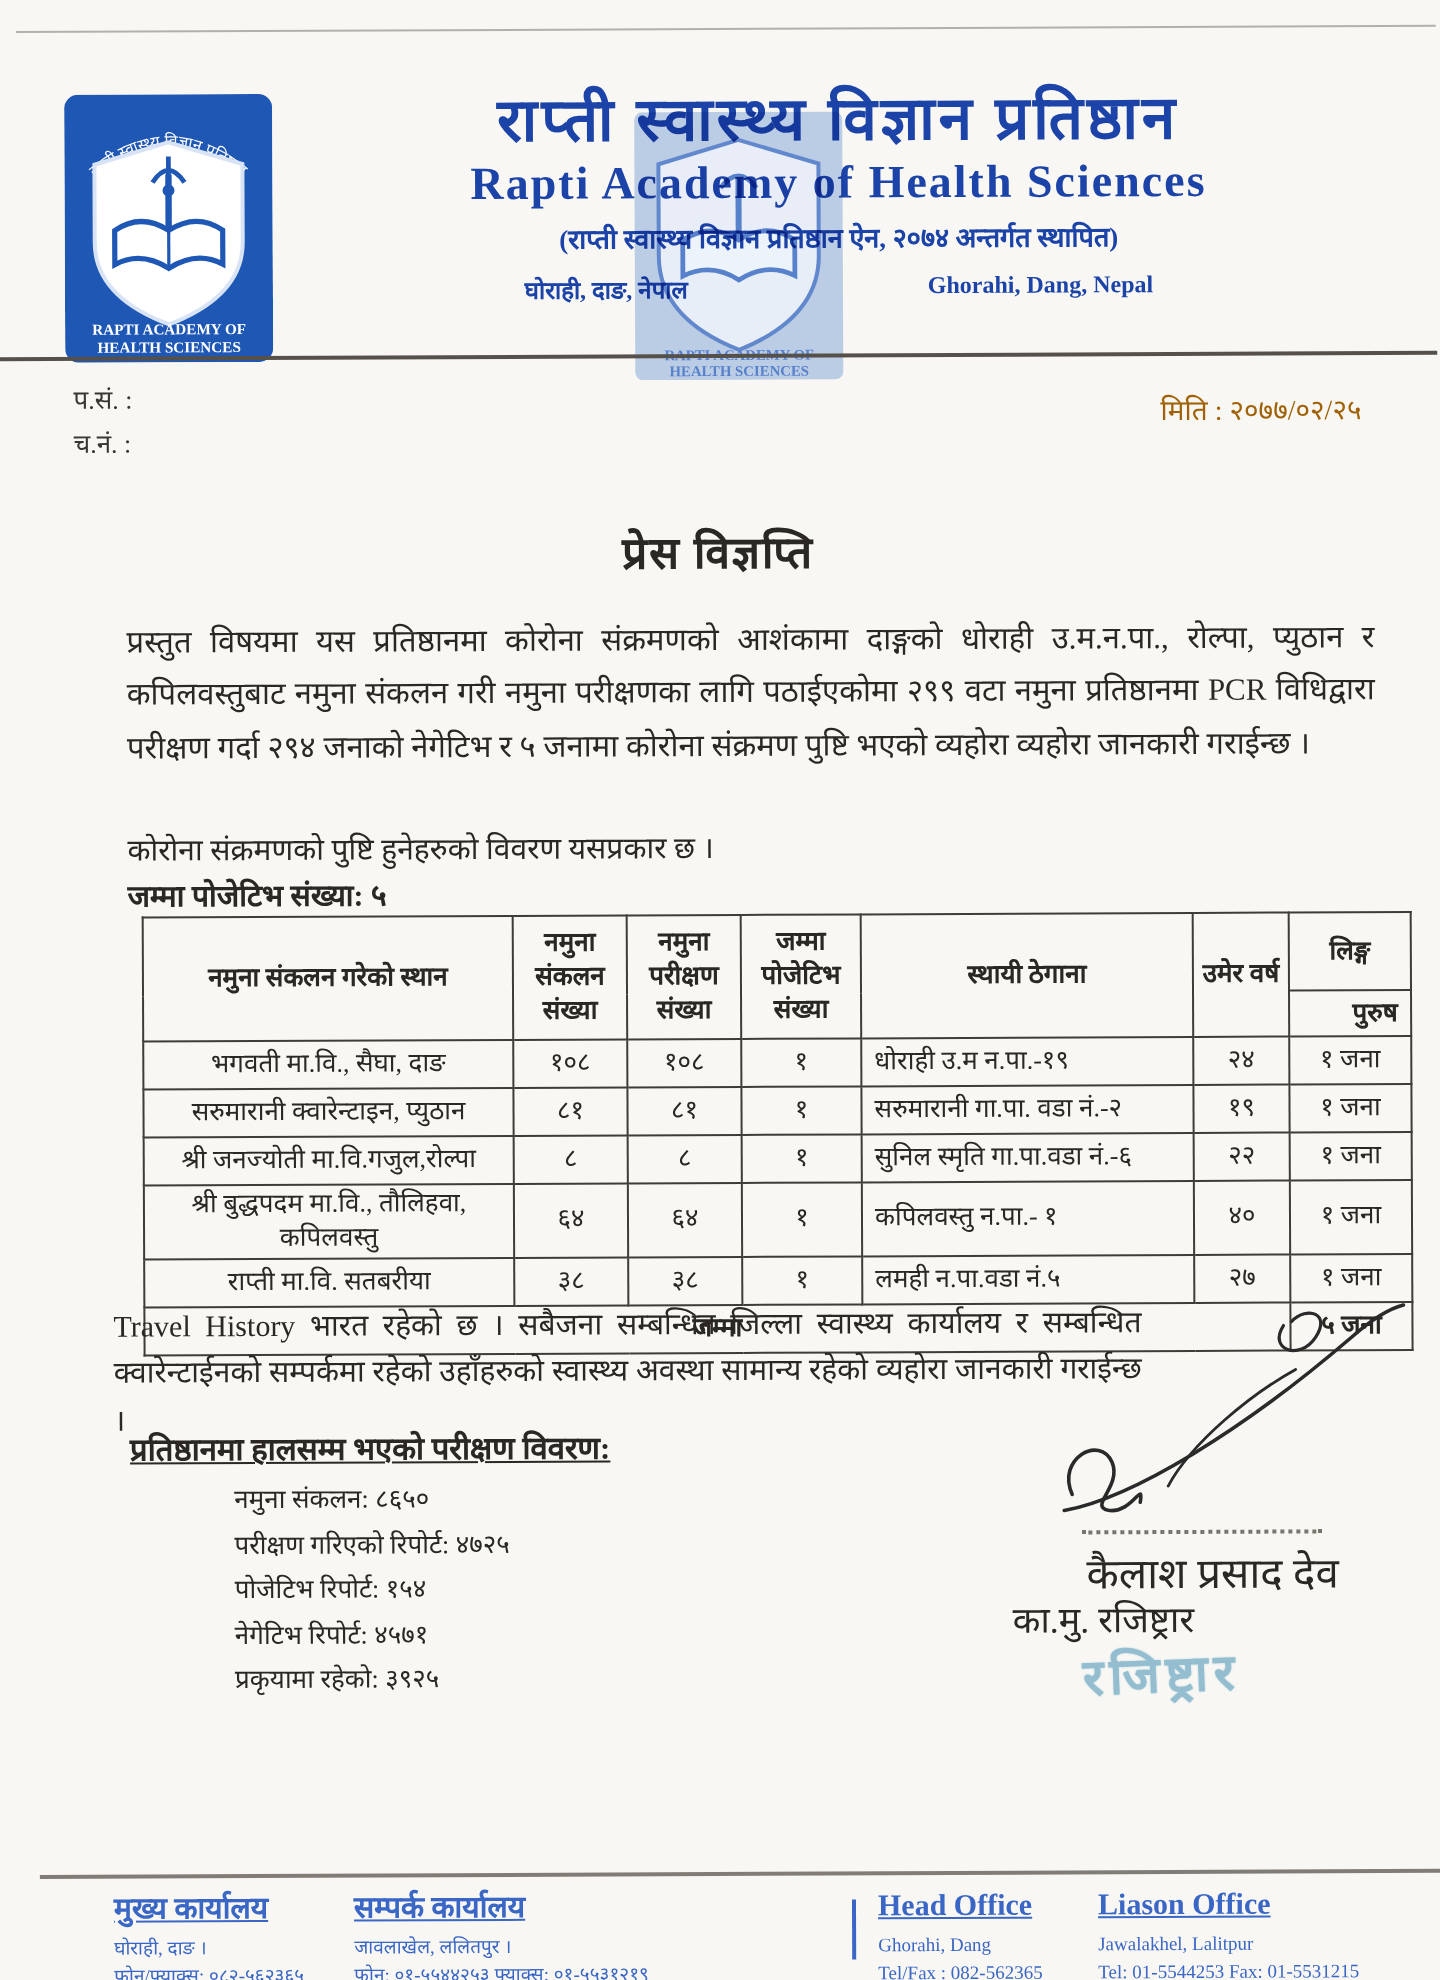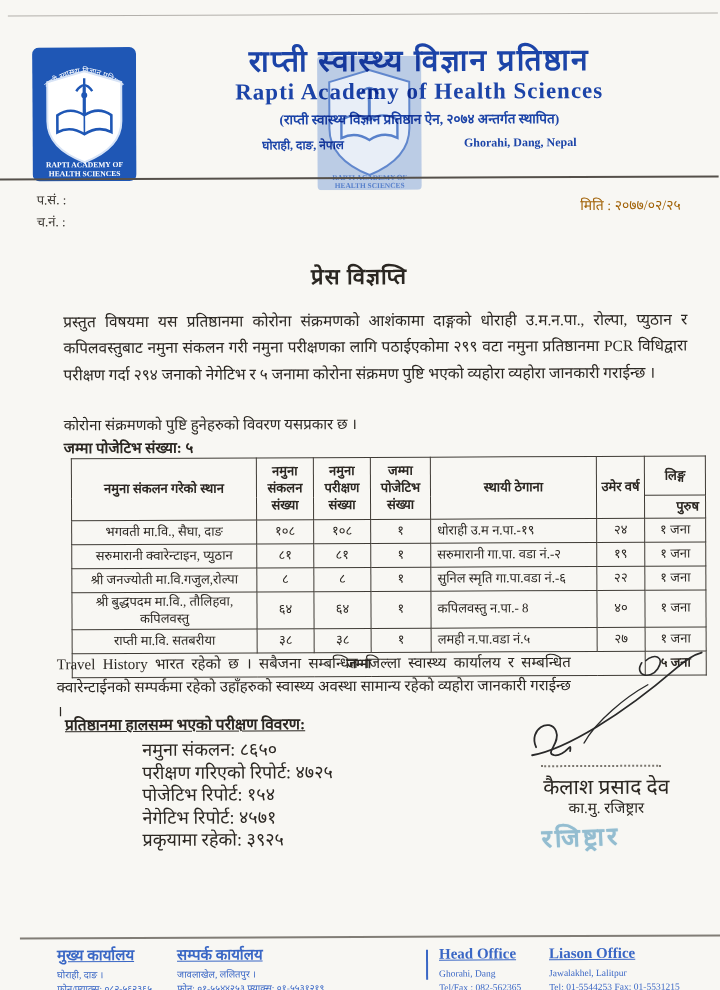--- a/index.html
+++ b/index.html
@@ -35,26 +35,26 @@
   .covid-table th,.covid-table td{border:1.2px solid #3f3b35;padding:1px 3px;text-align:center;line-height:1.3;vertical-align:middle;}
   .covid-table th{font-weight:bold;}
   .covid-table .addr{text-align:left;padding-left:6px;}
   .covid-table tr.hdr1 th{height:36px;}
   .covid-table tr.hdr2 th{height:20px;padding-left:28px;}
   .covid-table td{height:21px;}
   .total-cell{font-weight:bold;}
   
   .para3{position:absolute;top:652px;left:56px;right:150px;font-size:15px;line-height:1.55;text-align:justify;}
   .stats-heading{position:absolute;top:712px;left:64px;font-size:15.5px;font-weight:bold;text-decoration:underline;}
-  .stats-list{position:absolute;top:738px;left:141px;font-size:18px;line-height:22.5px;}
+  .stats-list{position:absolute;top:738px;left:116px;font-size:13px;line-height:22.5px;}
   
   .sig-svg{position:absolute;top:652px;left:525px;width:180px;height:112px;}
   .sig-dots{position:absolute;top:766px;left:540px;width:120px;border-top:2px dotted #7a766e;}
   .sig-name{position:absolute;top:773px;left:505px;width:200px;text-align:center;font-size:21px;}
-  .sig-title{position:absolute;top:798px;left:505px;width:200px;text-align:center;font-size:15px;}
+  .sig-title{position:absolute;top:798px;left:505px;width:200px;font-size:18px;}
   .sig-stamp{position:absolute;top:820px;left:540px;font-size:25px;font-weight:bold;color:#94bdd0;letter-spacing:3px;transform:rotate(-2deg);text-shadow:0 0 1px #aed1e0;}
   
   .footer-rule{position:absolute;top:936px;left:18px;right:0;height:2px;background:#817d76;}
   .footer{position:absolute;top:944px;left:0;right:0;height:46px;color:#3a67c5;}
   .f-col{position:absolute;font-size:9.5px;line-height:1.45;}
   .f-col .f-head{font-size:15px;font-weight:bold;text-decoration:underline;margin-bottom:2px;}
   .f-col1{left:55px;}
   .f-col2{left:175px;}
   .f-col3{left:437px;}
   .f-col4{left:547px;}
@@ -172,21 +172,21 @@
         <td>१</td>
         <td class="addr">सुनिल स्मृति गा.पा.वडा नं.-६</td>
         <td>२२</td>
         <td>१ जना</td>
       </tr>
       <tr>
         <td>श्री बुद्धपदम मा.वि., तौलिहवा, कपिलवस्तु</td>
         <td>६४</td>
         <td>६४</td>
         <td>१</td>
-        <td class="addr">कपिलवस्तु न.पा.- 8</td>
+        <td class="addr">कपिलवस्तु न.पा.- १</td>
         <td>४०</td>
         <td>१ जना</td>
       </tr>
       <tr>
         <td>राप्ती मा.वि. सतबरीया</td>
         <td>३८</td>
         <td>३८</td>
         <td>१</td>
         <td class="addr">लमही न.पा.वडा नं.५</td>
         <td>२७</td>

